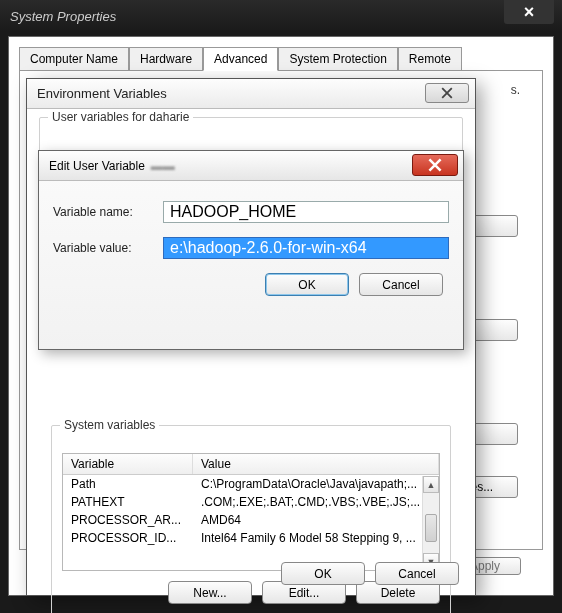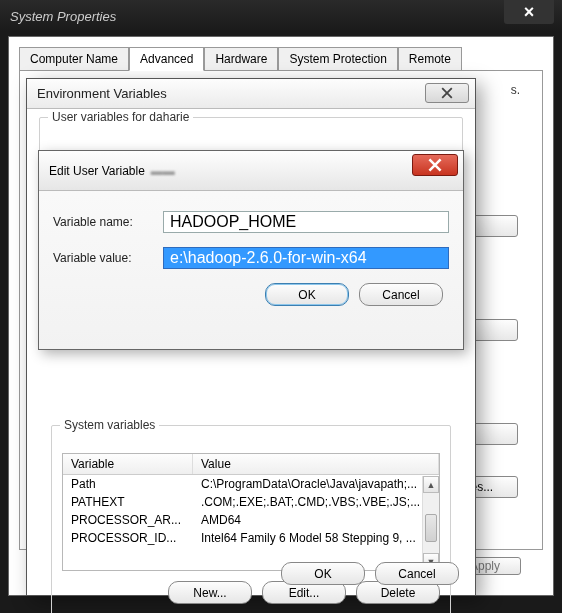--- a/index.html
+++ b/index.html
@@ -23,31 +23,31 @@
 .env-dialog { position: absolute; top: 78px; left: 26px; width: 450px; height: 518px; background: #fff; border: 1px solid #555; box-shadow: 6px 6px 18px rgba(0,0,0,.35); }
 .env-titlebar { background: linear-gradient(#fdfdfd,#ebebeb); height: 30px; display: flex; align-items: center; padding: 0 10px; border-bottom: 1px solid #bbb; position: relative; }
 .env-titlebar .title { font-size: 13px; color: #222; }
 .env-close { position: absolute; right: 6px; top: 4px; width: 44px; height: 20px; background: linear-gradient(#f0f0f0,#d8d8d8); border: 1px solid #888; border-radius: 3px; display: flex; align-items: center; justify-content: center; }
 .env-close svg { width: 12px; height: 12px; }
 
 .groupbox { margin: 8px 12px; border: 1px solid #d0d0d0; border-radius: 2px; padding: 27px 10px 10px 10px; position: relative; }
 .groupbox-label { position: absolute; top: -8px; left: 8px; background: #fff; padding: 0 4px; color: #333; }
 
 .edit-dialog { position: absolute; top: 150px; left: 38px; width: 426px; height: 200px; background: linear-gradient(#fbfbfb,#f2f2f2); border: 1px solid #666; box-shadow: 4px 4px 12px rgba(0,0,0,.3); }
-.edit-titlebar { background: linear-gradient(#fefefe,#e6e6e6); height: 40px; display: flex; align-items: center; padding: 0 10px; border-bottom: 1px solid #bbb; position: relative; }
+.edit-titlebar { background: linear-gradient(#fefefe,#e6e6e6); height: 30px; display: flex; align-items: center; padding: 0 10px; border-bottom: 1px solid #bbb; position: relative; }
 .red-close { position: absolute; right: 5px; top: 3px; width: 46px; height: 22px; background: linear-gradient(#e56a5a,#c83420); border: 1px solid #7a1a10; border-radius: 3px; display: flex; align-items: center; justify-content: center; }
 .red-close svg { width: 14px; height: 14px; }
 
 .edit-body { padding: 20px 14px 10px 14px; }
 .row { display: flex; align-items: center; margin-bottom: 14px; }
 .row label { width: 110px; color: #222; }
 .row input { flex: 1; height: 22px; border: 1px solid #9aa; padding: 2px 6px; font-size: 16px; }
 .row input.selected { background: #3399ff; color: #fff; border-color: #2e6bbd; }
 .btn-row { display: flex; justify-content: flex-end; gap: 10px; margin-top: 6px; padding-right: 6px; }
-.btn { width: 84px; height: 23px; background: linear-gradient(#fdfdfd,#e6e6e6); border: 1px solid #888; border-radius: 10px; cursor: pointer; }
+.btn { width: 84px; height: 23px; background: linear-gradient(#fdfdfd,#e6e6e6); border: 1px solid #888; border-radius: 4px; cursor: pointer; }
 .btn.default { border-color: #3c7fb1; box-shadow: 0 0 0 1px #8cc6eb inset; }
 
 .sysvars { position: absolute; top: 338px; left: 12px; right: 12px; }
 .listview { border: 1px solid #b8b8b8; background: #fff; height: 118px; position: relative; }
 .lv-header { display: flex; background: linear-gradient(#fdfdfd,#efefef); border-bottom: 1px solid #ccc; }
 .lv-header .col { padding: 3px 8px; border-right: 1px solid #ddd; }
 .col1 { width: 130px; } .col2 { flex: 1; }
 .lv-row { display: flex; padding: 1px 0; }
 .lv-row .cell { padding: 1px 8px; overflow: hidden; white-space: nowrap; text-overflow: ellipsis; }
 .scroll { position: absolute; right: 0; top: 22px; bottom: 0; width: 17px; background: #f0f0f0; border-left: 1px solid #ddd; }
@@ -63,22 +63,22 @@
 <body>
 
 <div class="titlebar-dark">
   <span class="title">System Properties</span>
 </div>
 <div class="close-dark">×</div>
 
 <div class="sysprop-body">
   <div class="tabs">
     <div class="tab">Computer Name</div>
+    <div class="tab">Hardware</div>
     <div class="tab active">Advanced</div>
-    <div class="tab">Hardware</div>
     <div class="tab">System Protection</div>
     <div class="tab">Remote</div>
   </div>
   <div class="tab-content">
     <span class="trailing-s">s.</span>
     <button class="side-btn" style="top:144px"></button>
     <button class="side-btn" style="top:248px"></button>
     <button class="side-btn" style="top:352px"></button>
     <button class="side-btn" style="top:405px">les...</button>
   </div>

